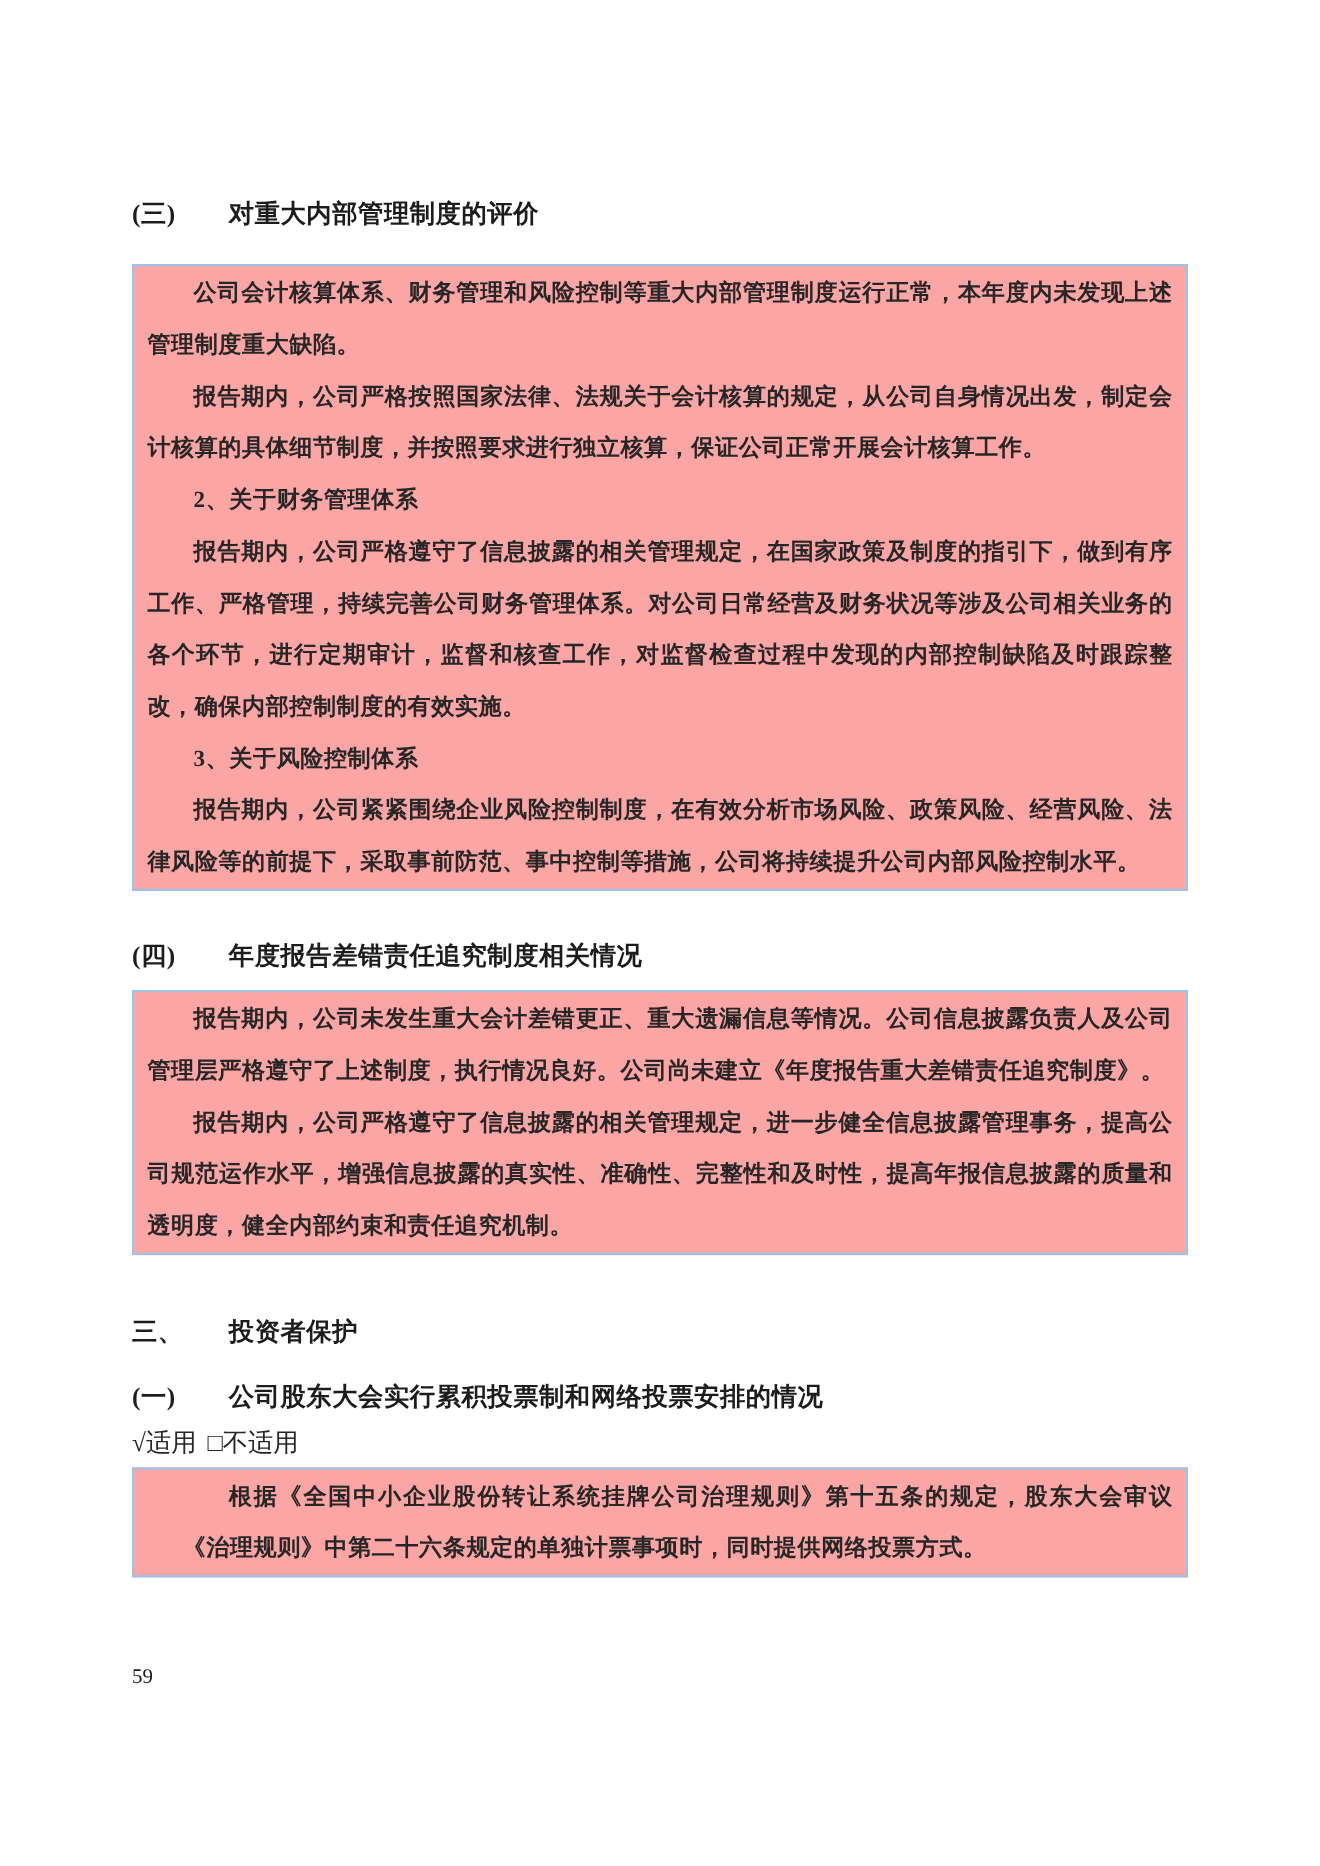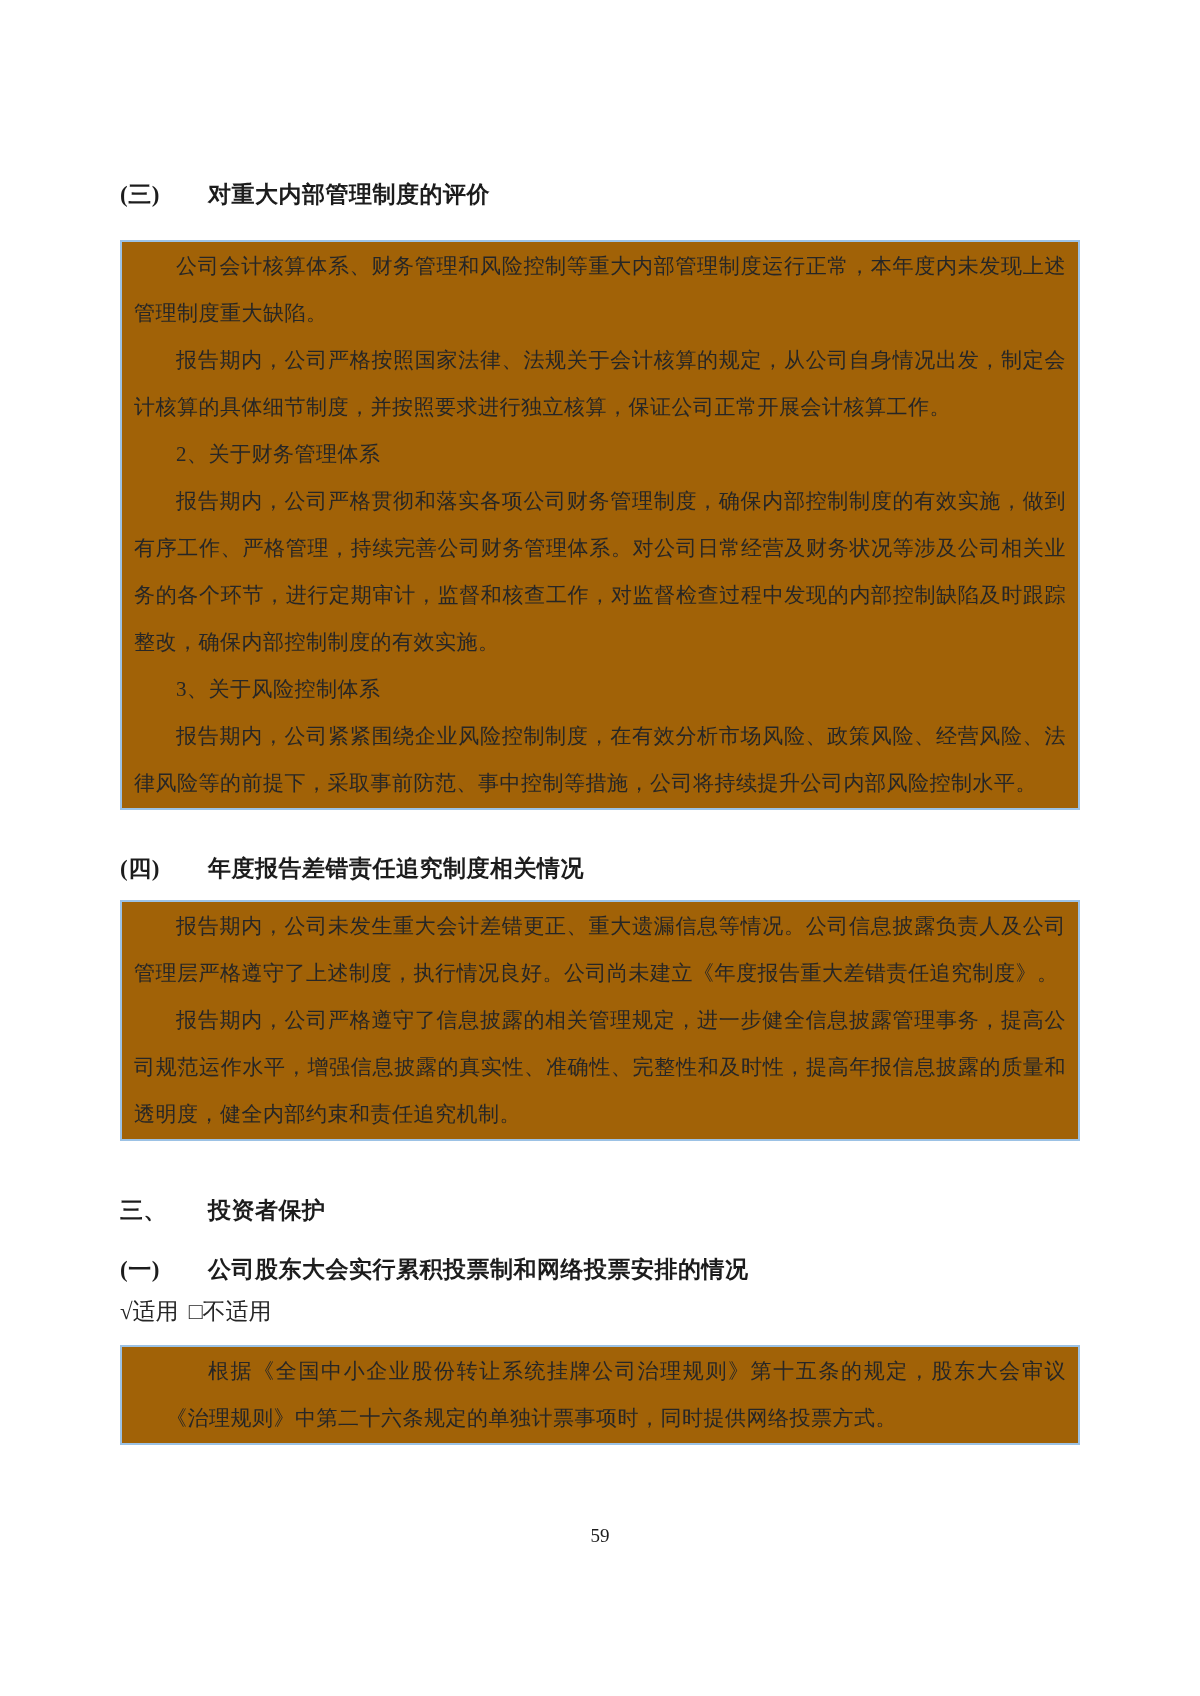--- a/index.html
+++ b/index.html
@@ -23,21 +23,22 @@
     font-weight: bold;
     line-height: 30px;
     color: #1c1c1c;
     letter-spacing: 0.5px;
   }
   .sec-heading .num { flex: 0 0 88px; }
 
   .tbox {
     border: 2px solid var(--box-border, #9CC2E5);
     padding: 1px 12px;
-    background: #a16207;
+    background: #fca5a5;
+    font-weight: bold;
   }
   .tbox p {
     margin: 0;
     font-size: 21px;
     line-height: 47px;
     text-indent: 2em;
     text-align: justify;
     color: #262626;
     letter-spacing: 0.5px;
   }
@@ -48,44 +49,44 @@
   .box-2    { margin-top: 16px; }
   .h-chap3  { margin-top: 55px; }
   .h-sec1   { margin-top: 29px; }
   .applicability {
     margin-top: 13px;
     font-size: 23px;
     line-height: 28px;
     color: #262626;
   }
   .applicability .gap { display: inline-block; width: 10px; }
-  .box-3    { margin-top: 19px; padding-left: 44px; }
+  .box-3    { margin-top: 8px; padding-left: 44px; }
   .pageno {
     margin-top: 80px;
-    text-align: center;
+    text-align: left;
     font-size: 19px;
     color: #1c1c1c;
   }
 </style>
 </head>
 <body>
 
 <div class="page">
   <div class="content">
 
     <div class="sec-heading h-sec3">
       <span class="num">(三)</span>
       <span class="title">对重大内部管理制度的评价</span>
     </div>
 
     <div class="tbox box-1">
       <p>公司会计核算体系、财务管理和风险控制等重大内部管理制度运行正常，本年度内未发现上述管理制度重大缺陷。</p>
       <p>报告期内，公司严格按照国家法律、法规关于会计核算的规定，从公司自身情况出发，制定会计核算的具体细节制度，并按照要求进行独立核算，保证公司正常开展会计核算工作。</p>
       <p>2、关于财务管理体系</p>
-      <p>报告期内，公司严格贯彻和落实各项公司财务管理制度，确保内部控制制度的有效实施，做到有序工作、严格管理，持续完善公司财务管理体系。对公司日常经营及财务状况等涉及公司相关业务的各个环节，进行定期审计，监督和核查工作，对监督检查过程中发现的内部控制缺陷及时跟踪整改，确保内部控制制度的有效实施。</p>
+      <p>报告期内，公司严格遵守了信息披露的相关管理规定，在国家政策及制度的指引下，做到有序工作、严格管理，持续完善公司财务管理体系。对公司日常经营及财务状况等涉及公司相关业务的各个环节，进行定期审计，监督和核查工作，对监督检查过程中发现的内部控制缺陷及时跟踪整改，确保内部控制制度的有效实施。</p>
       <p>3、关于风险控制体系</p>
       <p>报告期内，公司紧紧围绕企业风险控制制度，在有效分析市场风险、政策风险、经营风险、法律风险等的前提下，采取事前防范、事中控制等措施，公司将持续提升公司内部风险控制水平。</p>
     </div>
 
     <div class="sec-heading h-sec4">
       <span class="num">(四)</span>
       <span class="title">年度报告差错责任追究制度相关情况</span>
     </div>
 
     <div class="tbox box-2">

